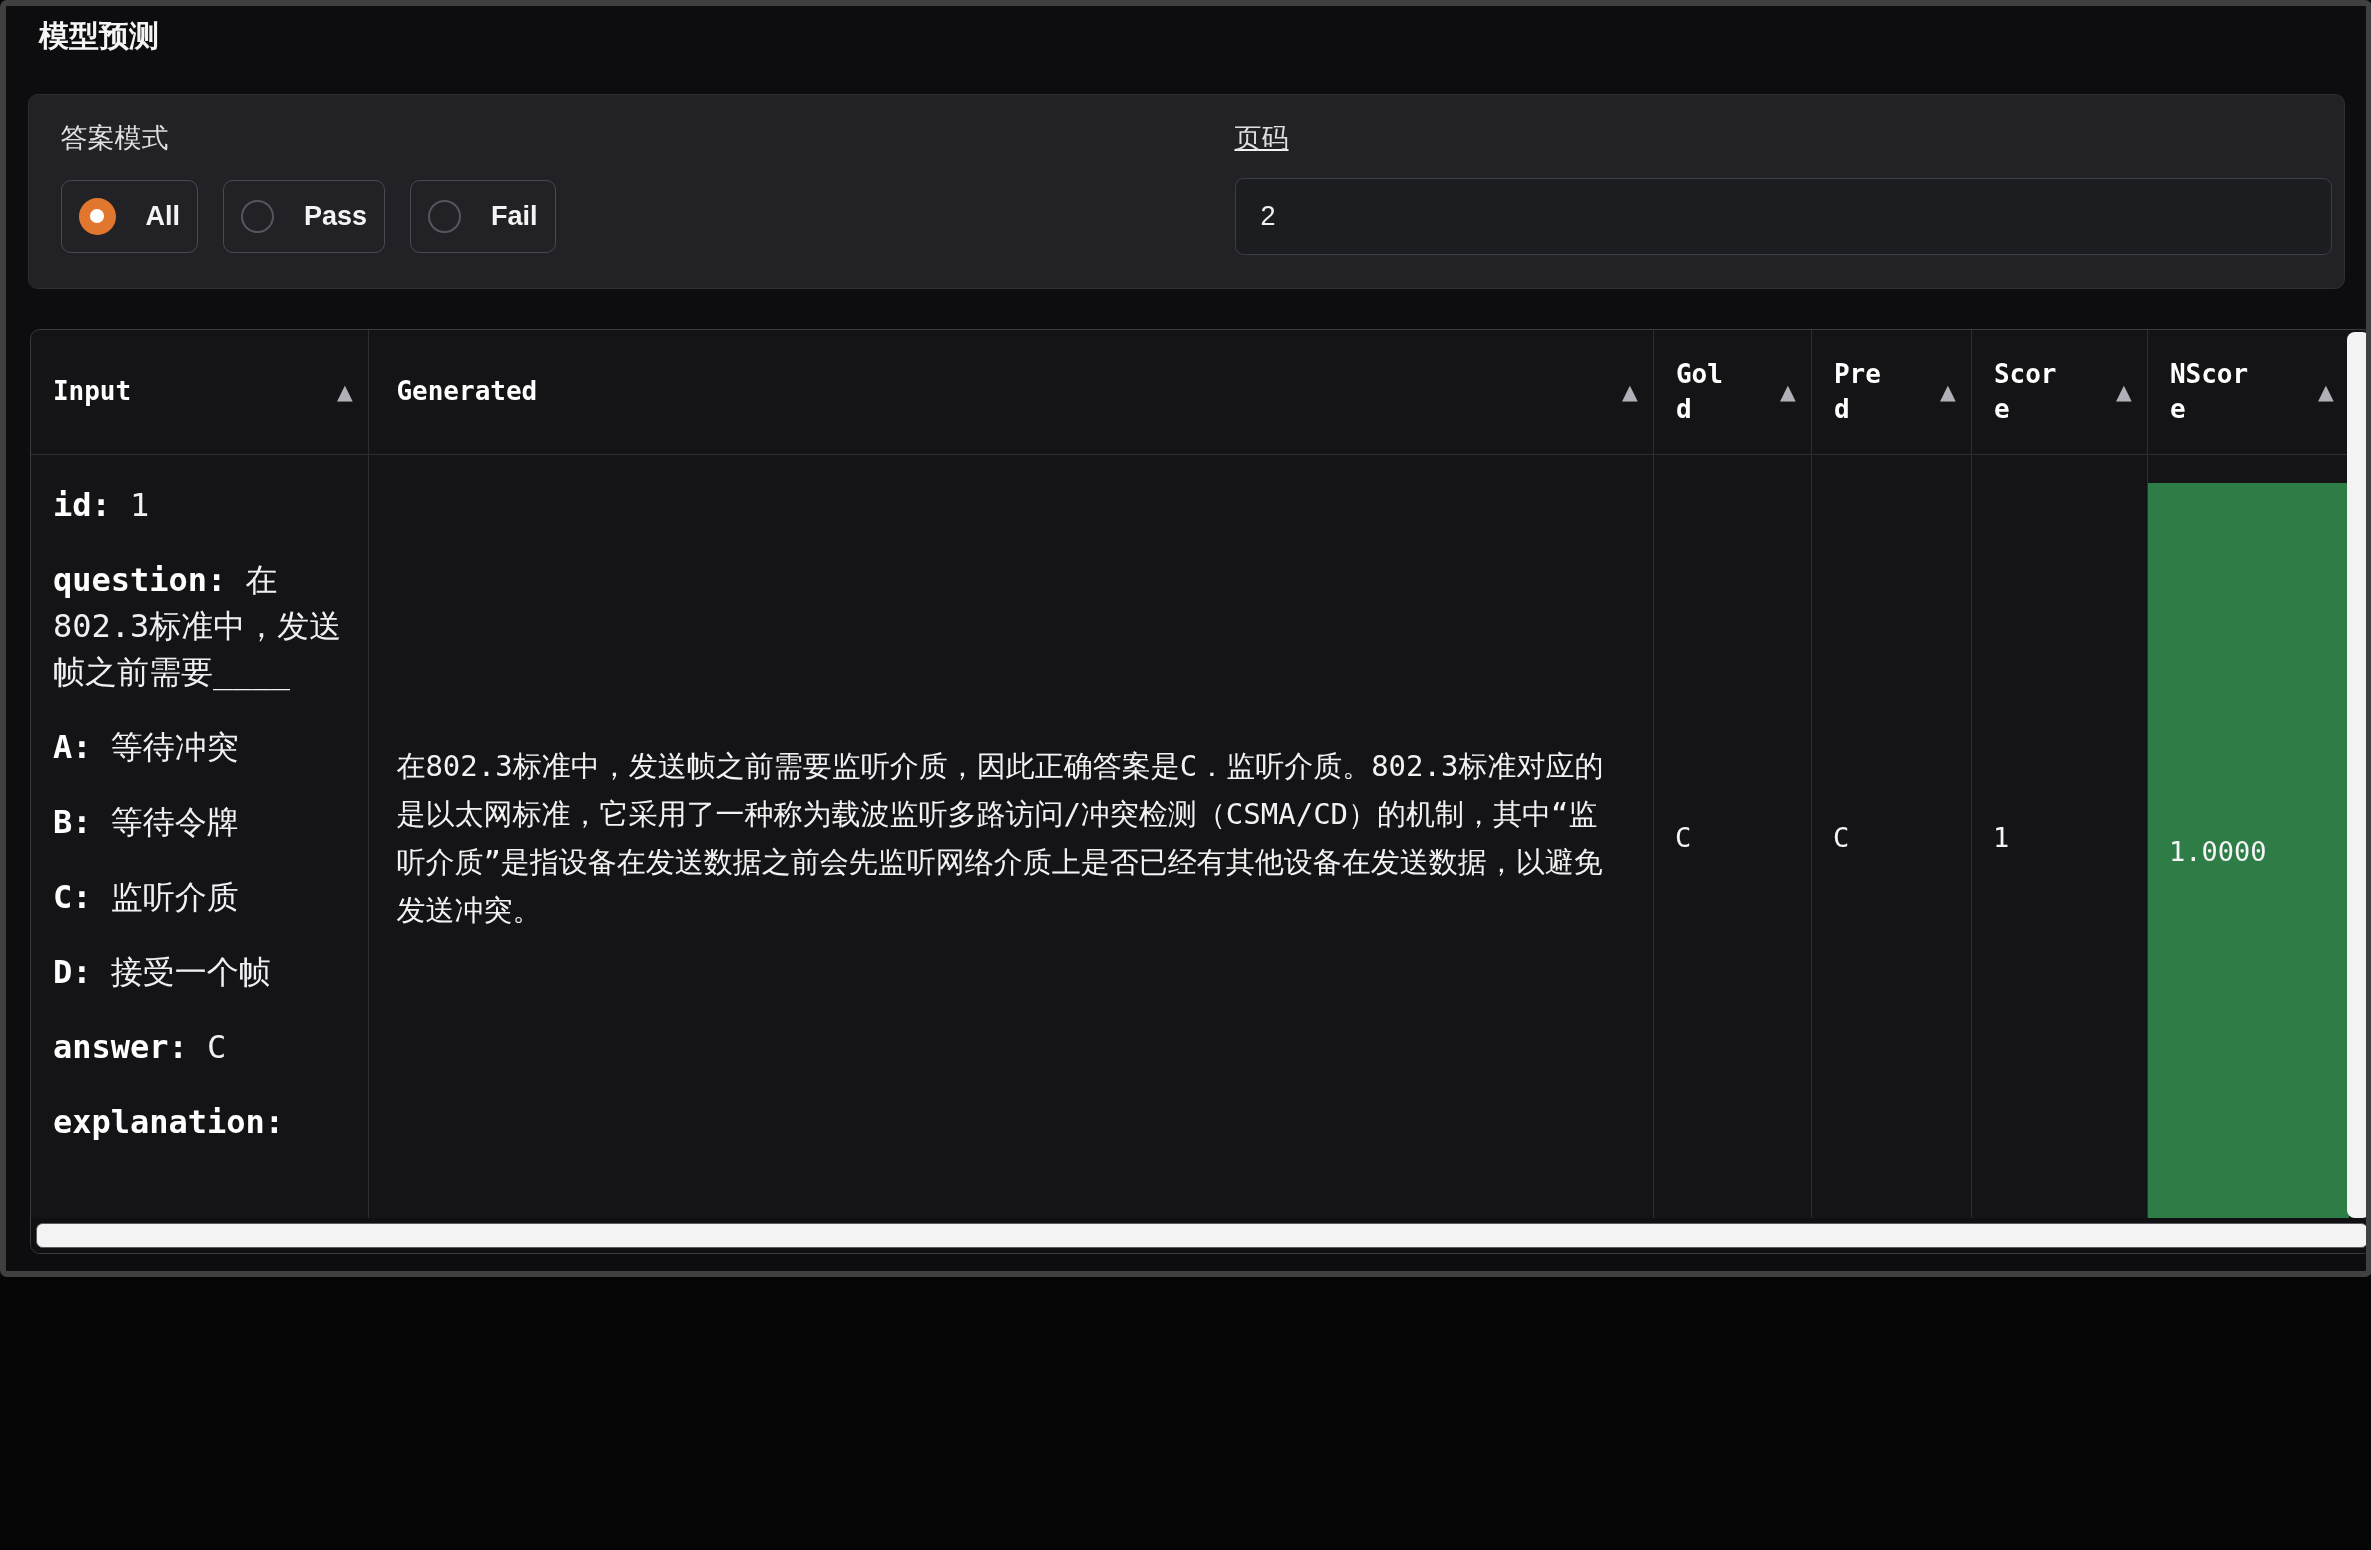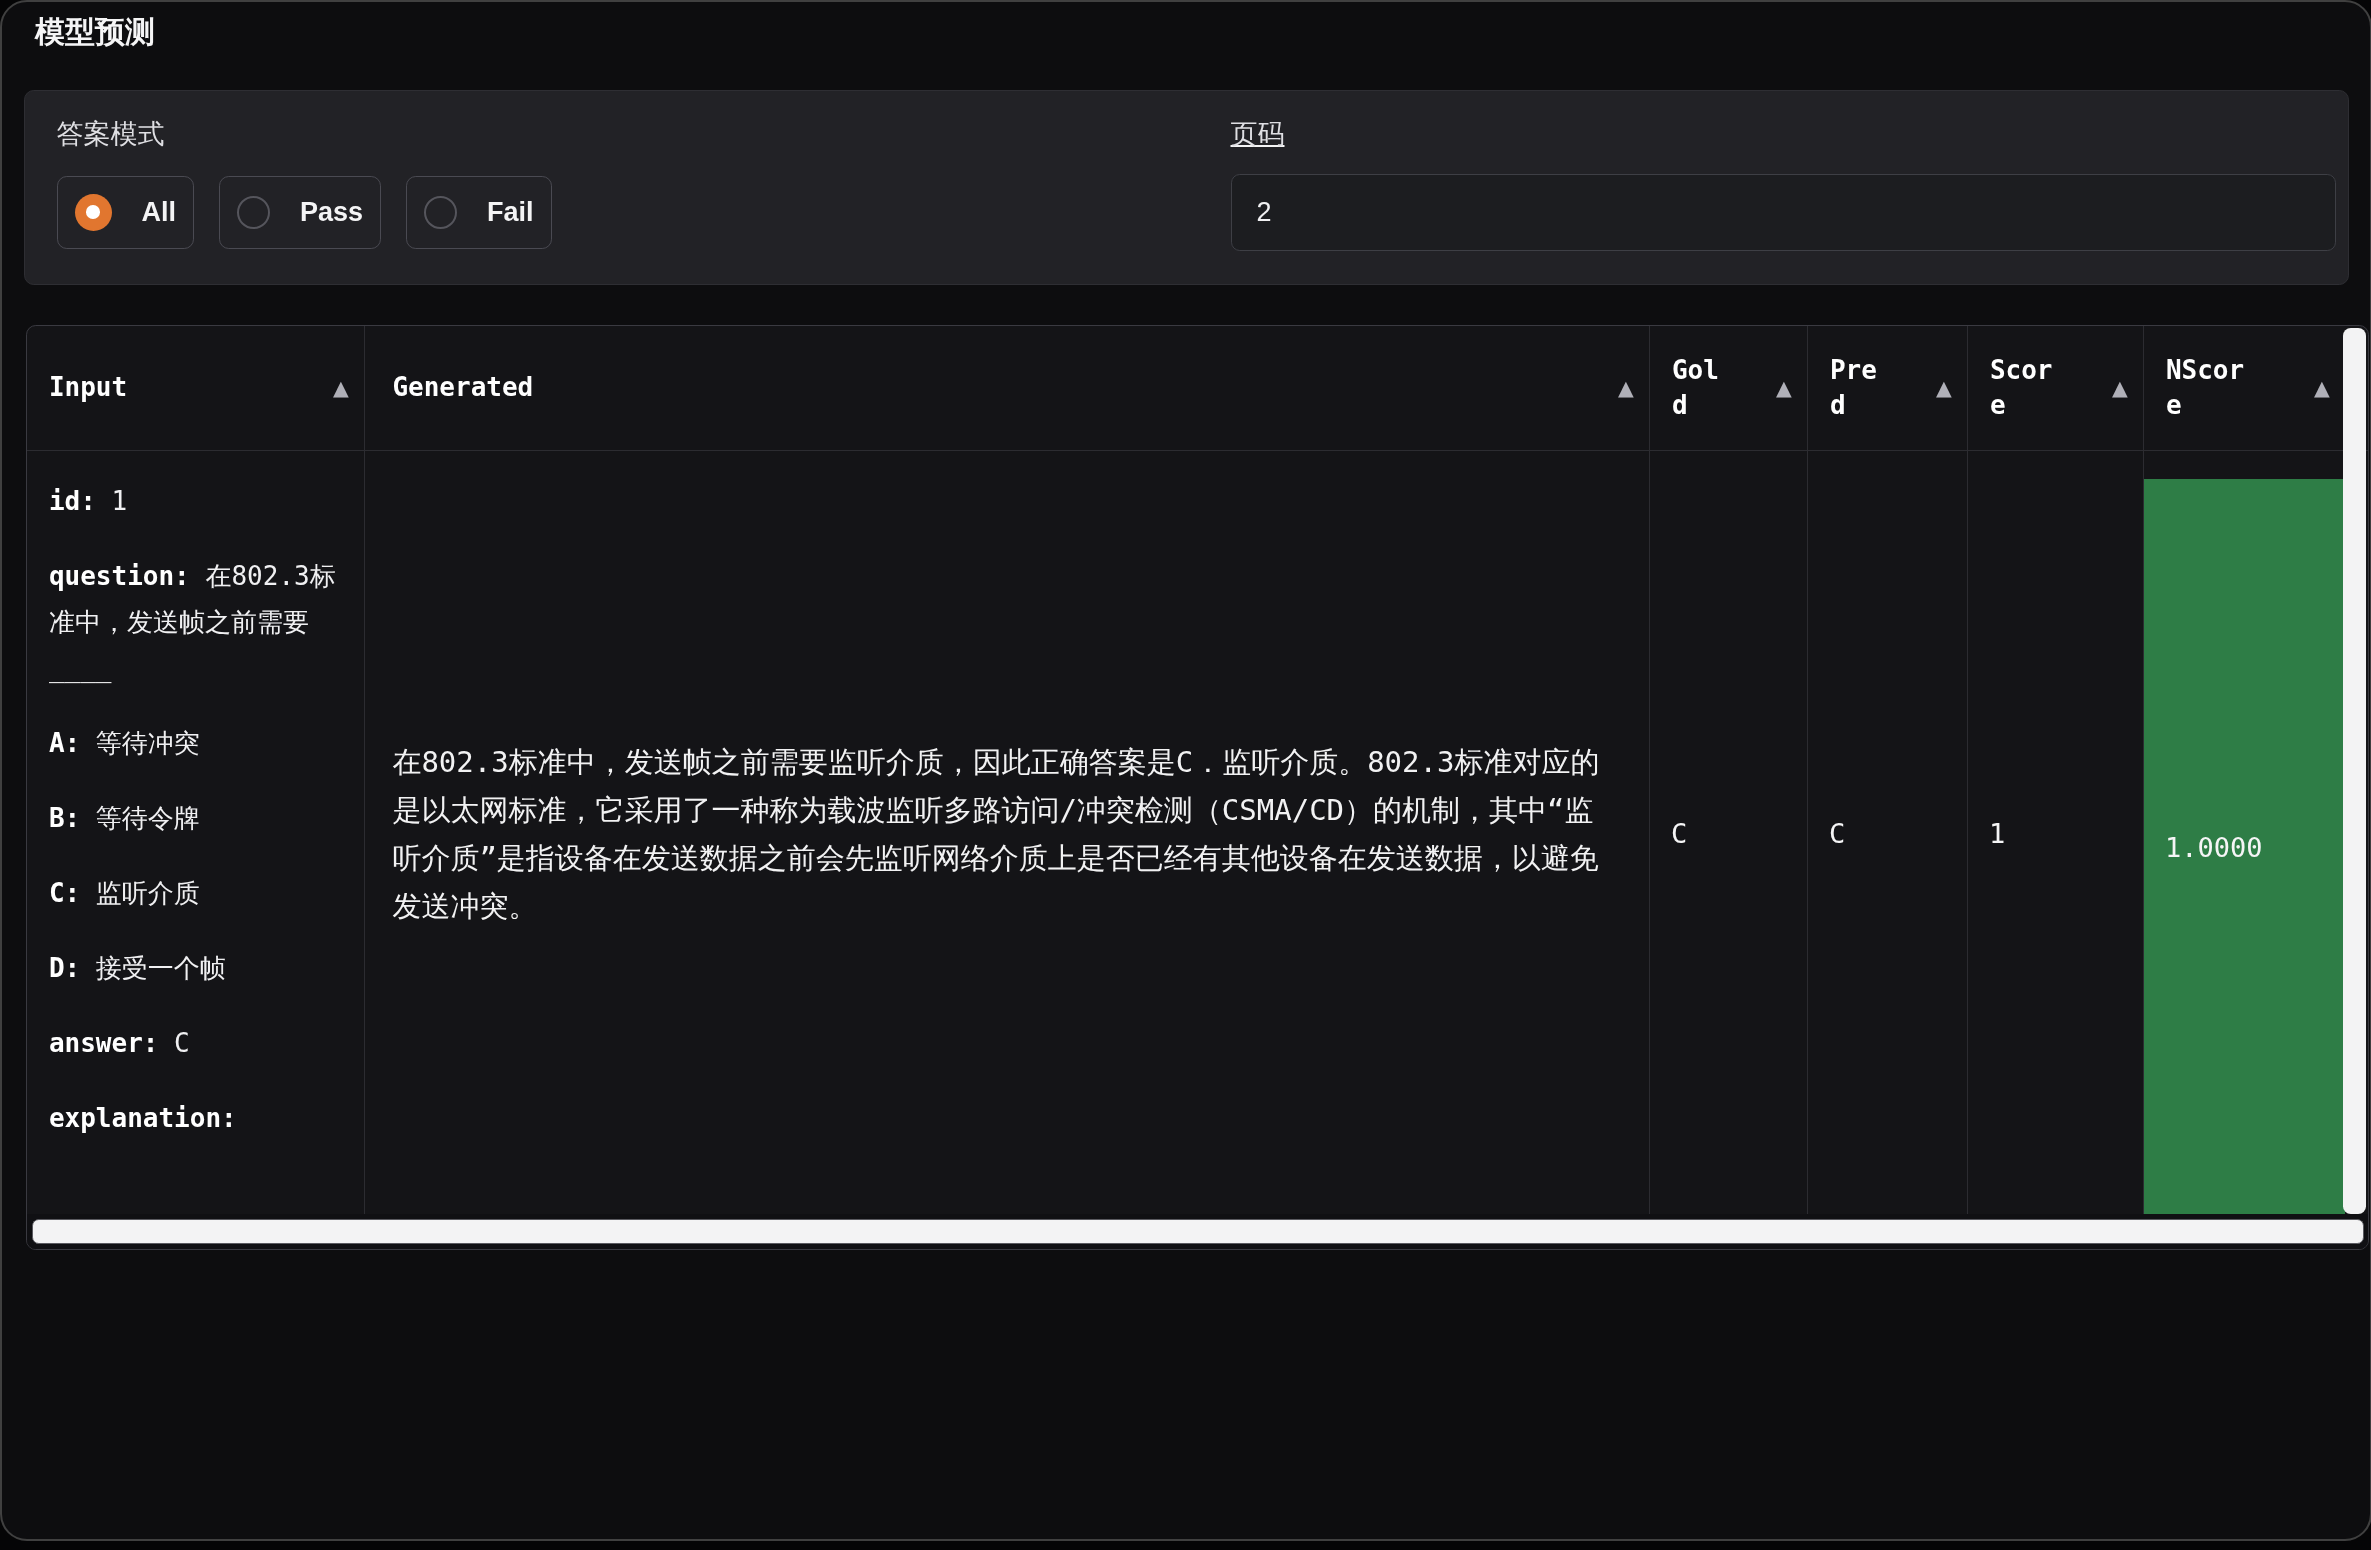--- a/index.html
+++ b/index.html
@@ -1,22 +1,22 @@
 <!DOCTYPE html>
 <html><head>
 <meta charset="utf-8">
 <style>
   html,body{margin:0;padding:0;background:#050506;}
   .page{
     position:relative;
-    width:2372px;height:1541px;
+    width:2372px;height:1277px;
     box-sizing:border-box;
     background:#0d0d0f;
-    border:2px solid #404040;
-    border-radius:27px;
+    border:6px solid #404040;
+    border-radius:7px;
     overflow:hidden;
     font-family:"Liberation Sans", sans-serif;
     color:#f4f4f5;
   }
   
   .page-title{
     margin:9.8px 0 0 33px;
     font-size:30px;font-weight:700;color:#f5f5f6;
   }
   
@@ -139,21 +139,21 @@
     overflow:hidden;
   }
   .td{
     box-sizing:border-box;
     border-right:1px solid #2c2c31;
   }
   .td:last-child{border-right:none;margin-top:28px;}
   .td-input{
     padding:27px 17.6px 0 21.5px;
     font-family:"DejaVu Sans Mono", monospace;
-    font-size:26px;line-height:46px;color:#f0f0f2;
+    font-size:32px;line-height:46px;color:#f0f0f2;
   }
   .td-input p{margin:0 0 29px 0;}
   .td-input b{font-weight:700;color:#ffffff;}
   .td-generated{
     display:flex;align-items:center;
     padding:0 29px 0 27px;
     font-family:"DejaVu Sans Mono", monospace;
     font-size:29px;line-height:48px;color:#f2f2f3;
   }
   .td-mini{

